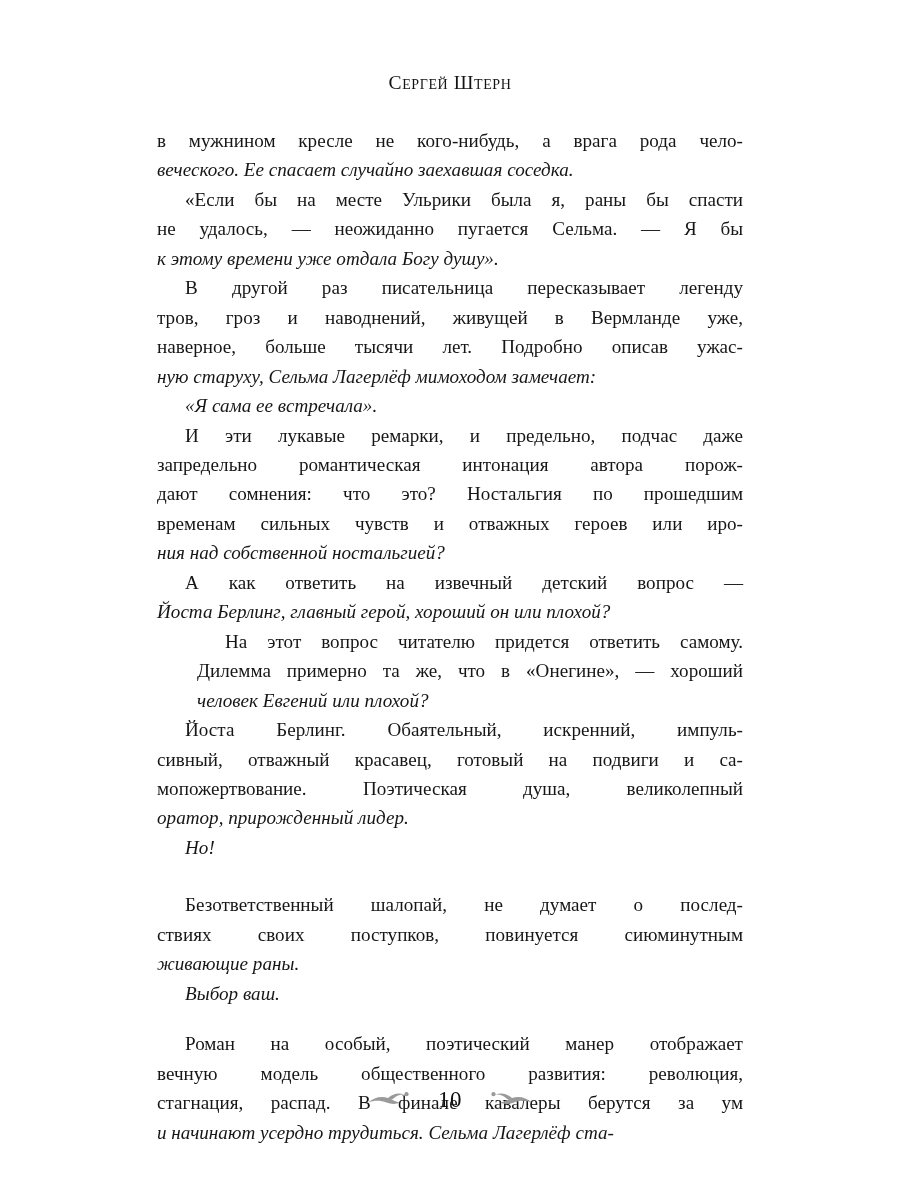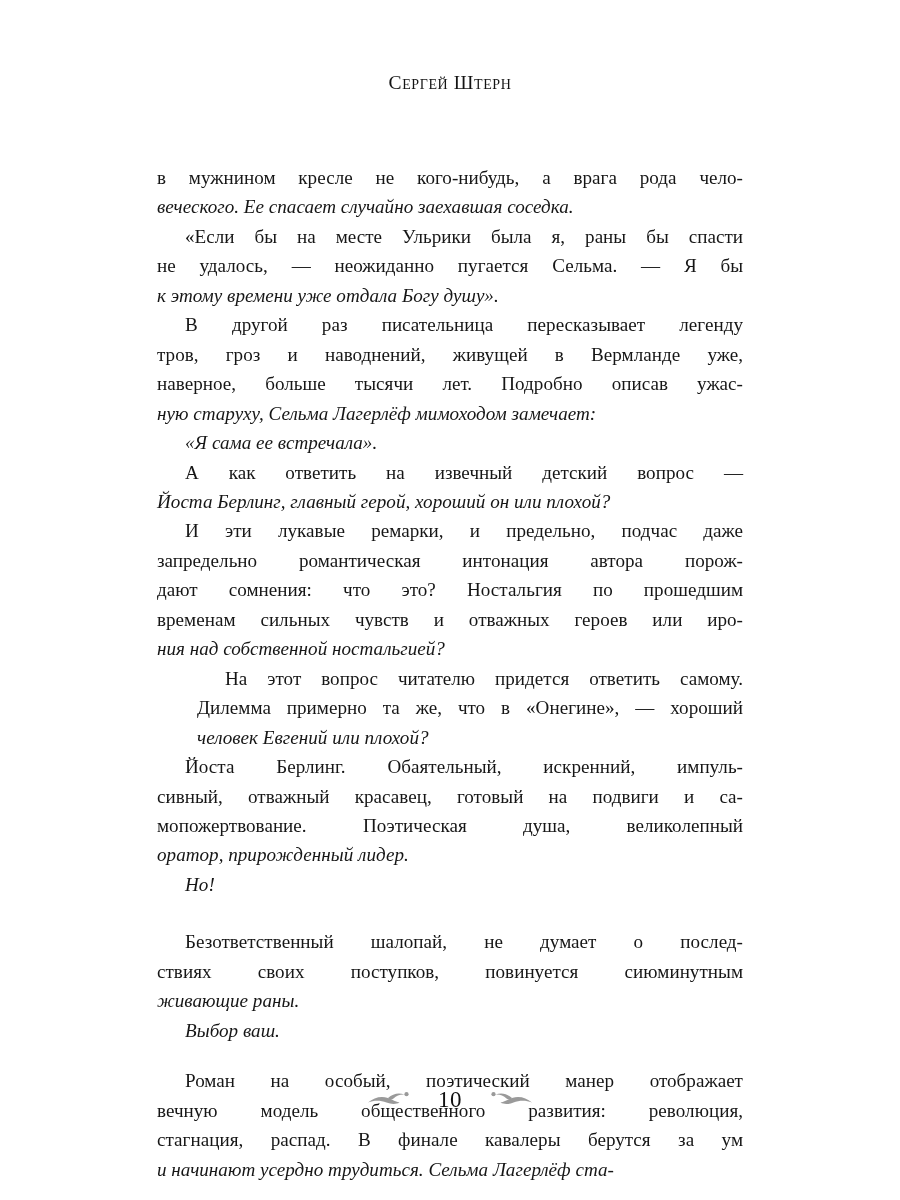--- a/index.html
+++ b/index.html
@@ -105,48 +105,48 @@
   .ornament svg { display: block; }
 </style>
 </head>
 <body style="background: rgb(255, 255, 255);">
 
 <div class="page">
 
   <div class="running-header">Сергей Штерн</div>
 
   <div class="text-block">
-      <p class="para" style="color: rgb(22, 22, 22); margin-top: 37px;">
+      <p class="para" style="color: rgb(22, 22, 22);">
         <span class="line">в мужнином кресле не кого-нибудь, а врага рода чело-</span>
         <span class="line last">веческого. Ее спасает случайно заехавшая соседка.</span>
       </p>
       <p class="para indent" style="color: rgb(22, 22, 22);">
         <span class="line">«Если бы на месте Ульрики была я, раны бы спасти</span>
         <span class="line">не удалось, — неожиданно пугается Сельма. — Я бы</span>
         <span class="line last">к этому времени уже отдала Богу душу».</span>
       </p>
       <p class="para indent" style="color: rgb(22, 22, 22);">
         <span class="line">В другой раз писательница пересказывает легенду</span>
         <span class="line">тров, гроз и наводнений, живущей в Вермланде уже,</span>
         <span class="line">наверное, больше тысячи лет. Подробно описав ужас-</span>
         <span class="line last">ную старуху, Сельма Лагерлёф мимоходом замечает:</span>
       </p>
       <p class="para indent" style="color: rgb(22, 22, 22);">
         <span class="line last">«Я сама ее встречала».</span>
       </p>
       <p class="para indent" style="color: rgb(22, 22, 22);">
-        <span class="line">А как ответить на извечный детский вопрос —</span>
-        <span class="line last">Йоста Берлинг, главный герой, хороший он или плохой?</span>
-      </p>
-      <p class="para indent" style="color: rgb(22, 22, 22);">
         <span class="line">И эти лукавые ремарки, и предельно, подчас даже</span>
         <span class="line">запредельно романтическая интонация автора порож-</span>
         <span class="line">дают сомнения: что это? Ностальгия по прошедшим</span>
         <span class="line">временам сильных чувств и отважных героев или иро-</span>
         <span class="line last">ния над собственной ностальгией?</span>
+      </p>
+      <p class="para indent" style="color: rgb(22, 22, 22);">
+        <span class="line">А как ответить на извечный детский вопрос —</span>
+        <span class="line last">Йоста Берлинг, главный герой, хороший он или плохой?</span>
       </p>
       <p class="para indent" style="color: rgb(22, 22, 22); margin-left: 40px;">
         <span class="line">На этот вопрос читателю придется ответить самому.</span>
         <span class="line">Дилемма примерно та же, что в «Онегине», — хороший</span>
         <span class="line last">человек Евгений или плохой?</span>
       </p>
       <p class="para indent" style="color: rgb(22, 22, 22);">
         <span class="line">Йоста Берлинг. Обаятельный, искренний, импуль-</span>
         <span class="line">сивный, отважный красавец, готовый на подвиги и са-</span>
         <span class="line">мопожертвование. Поэтическая душа, великолепный</span>

